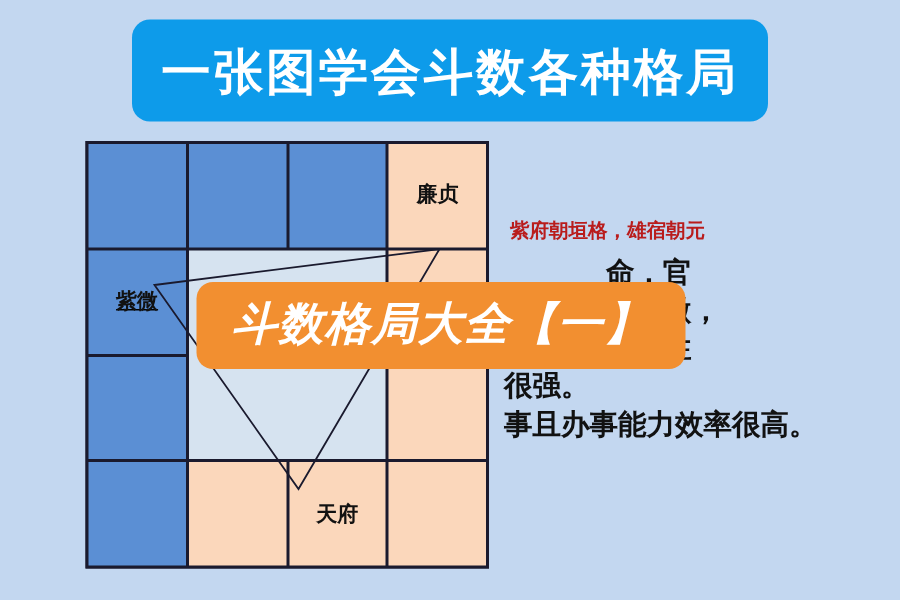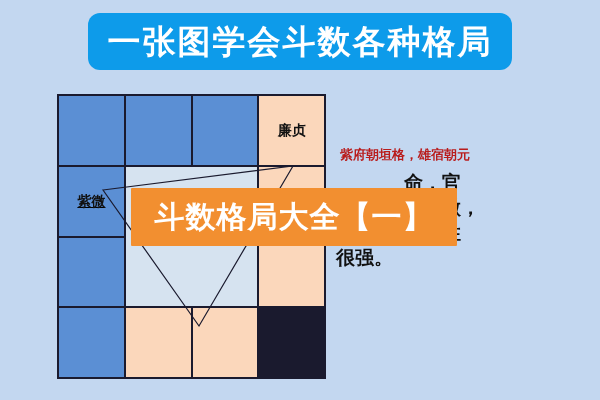--- a/index.html
+++ b/index.html
@@ -14,21 +14,21 @@
     font-family: "DejaVu Sans", "Liberation Sans", sans-serif;
     position: relative;
   }
 
   
   #title-banner {
     position: absolute;
     left: 88px;
     top: 13px;
     width: 424px;
-    height: 57px;
+    height: 68px;
     background: #0d9bea;
     border-radius: 12px;
     display: flex;
     align-items: center;
     justify-content: center;
     box-sizing: border-box;
   }
   #title-text {
     color: #ffffff;
     font-size: 33px;
@@ -119,24 +119,25 @@
   .body-line.indent { padding-left: 68px; }
 
   
   #badge {
     position: absolute;
     left: 131px;
     top: 188px;
     width: 326px;
     height: 58px;
     background: #f28f30;
-    border-radius: 1px;
+    border-radius: 11px;
     display: flex;
     align-items: center;
     justify-content: center;
+    font-style: italic;
   }
   #badge-text {
     color: #ffffff;
     font-size: 30px;
     font-weight: bold;
     line-height: 1;
     white-space: nowrap;
     letter-spacing: 1px;
   }
 </style>
@@ -179,34 +180,38 @@
     </div>
     <div class="cell peach">
       <span class="cell-label"></span>
     </div>
 
     <div class="cell blue">
       <span class="cell-label"></span>
     </div>
     <div class="cell peach">
       <span class="cell-label"></span>
+    </div>
+    <div class="cell peach">
+      <span class="cell-label">天府</span>
     </div>
     <div class="cell peach">
       <span class="cell-label"></span>
     </div>
   </div>
 
   <svg id="triangle-svg" viewBox="0 0 269 285" preserveAspectRatio="none">
     <polygon id="triangle-poly" points="46,96 236,72 142,232" fill="none" stroke="#1a1a2e" stroke-width="1.2"></polygon>
   </svg>
 </div>
 
 <div id="text-panel">
   <p id="pattern-heading">紫府朝垣格，雄宿朝元</p>
   <p class="body-line indent">命，官</p>
   <p class="body-line indent">有紫微，</p>
   <p class="body-line indent">计划性</p>
   <p class="body-line">很强。</p>
+  <p class="body-line">事且办事能力效率很高。</p>
 </div>
 
 <div id="badge">
   <span id="badge-text">斗数格局大全【一】</span>
 </div>
 
 </body></html>

